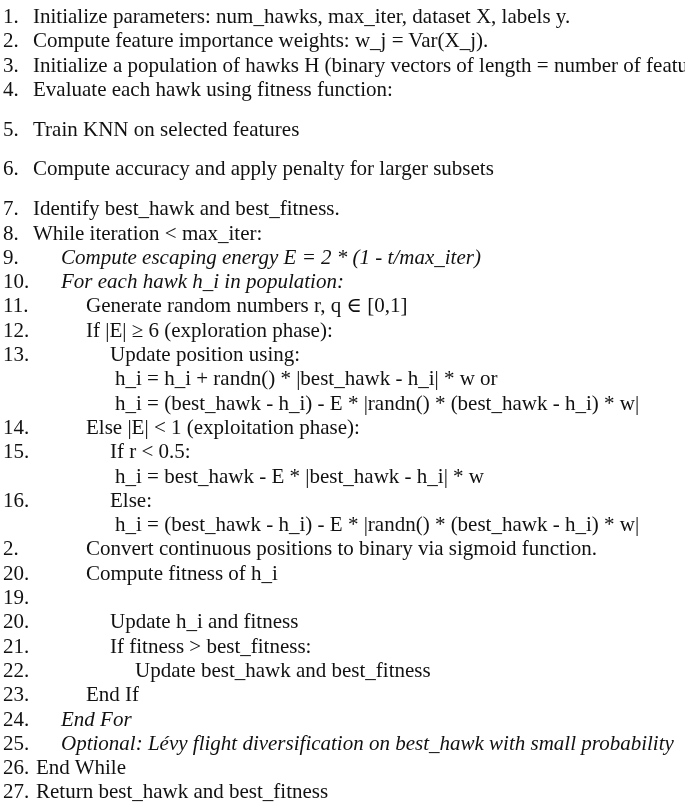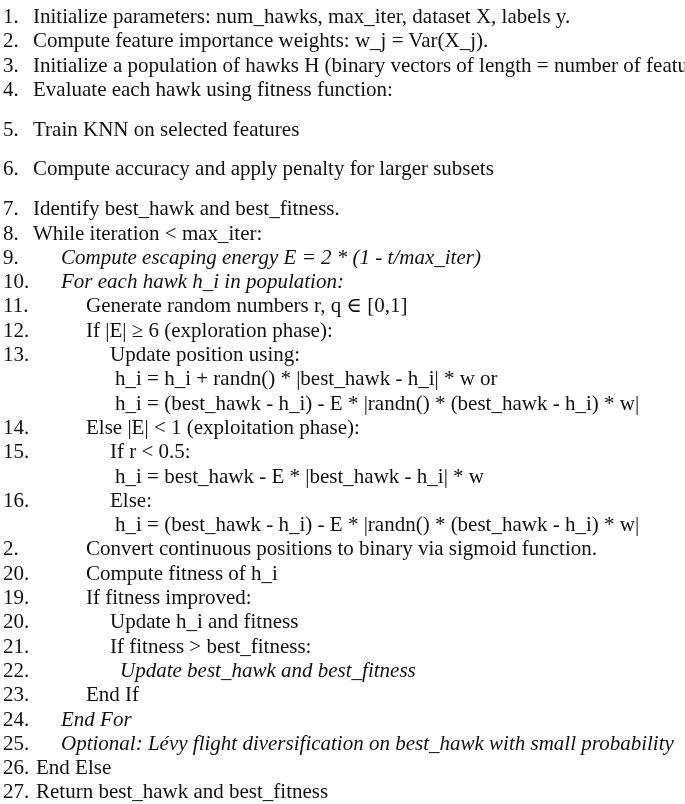--- a/index.html
+++ b/index.html
@@ -36,21 +36,21 @@
   }
   .text {
     position: absolute;
     top: 0;
   }
   .lvl-0  { left: 33px; }
   .lvl-0w { left: 36px; }
   .lvl-1  { left: 61px; font-style: italic; }
   .lvl-2  { left: 86px; }
   .lvl-3  { left: 110px; }
-  .lvl-4  { left: 120px; font-style: italic; }
+  .lvl-4  { left: 135px; }
   .lvl-f  { left: 115px; }
 </style>
 </head>
 <body>
 
 <div class="page" id="pseudocode-container">
     <div class="line">
       <span class="num">1.</span>
       <span class="text lvl-0">Initialize parameters: num_hawks, max_iter, dataset X, labels y.</span>
     </div>
@@ -129,21 +129,20 @@
     <div class="line">
       <span class="num">2.</span>
       <span class="text lvl-2">Convert continuous positions to binary via sigmoid function.</span>
     </div>
     <div class="line">
       <span class="num">20.</span>
       <span class="text lvl-2">Compute fitness of h_i</span>
     </div>
     <div class="line">
       <span class="num">19.</span>
-      <span class="text lvl-2">If fitness improved:</span>
     </div>
     <div class="line">
       <span class="num">20.</span>
       <span class="text lvl-3">Update h_i and fitness</span>
     </div>
     <div class="line">
       <span class="num">21.</span>
       <span class="text lvl-3">If fitness &gt; best_fitness:</span>
     </div>
     <div class="line">
@@ -157,19 +156,19 @@
     <div class="line">
       <span class="num">24.</span>
       <span class="text lvl-1">End For</span>
     </div>
     <div class="line">
       <span class="num">25.</span>
       <span class="text lvl-1">Optional: Lévy flight diversification on best_hawk with small probability</span>
     </div>
     <div class="line">
       <span class="num">26.</span>
-      <span class="text lvl-0w">End Else</span>
+      <span class="text lvl-0w">End While</span>
     </div>
     <div class="line">
       <span class="num">27.</span>
       <span class="text lvl-0w">Return best_hawk and best_fitness</span>
     </div>
   </div>
 
 </body></html>

